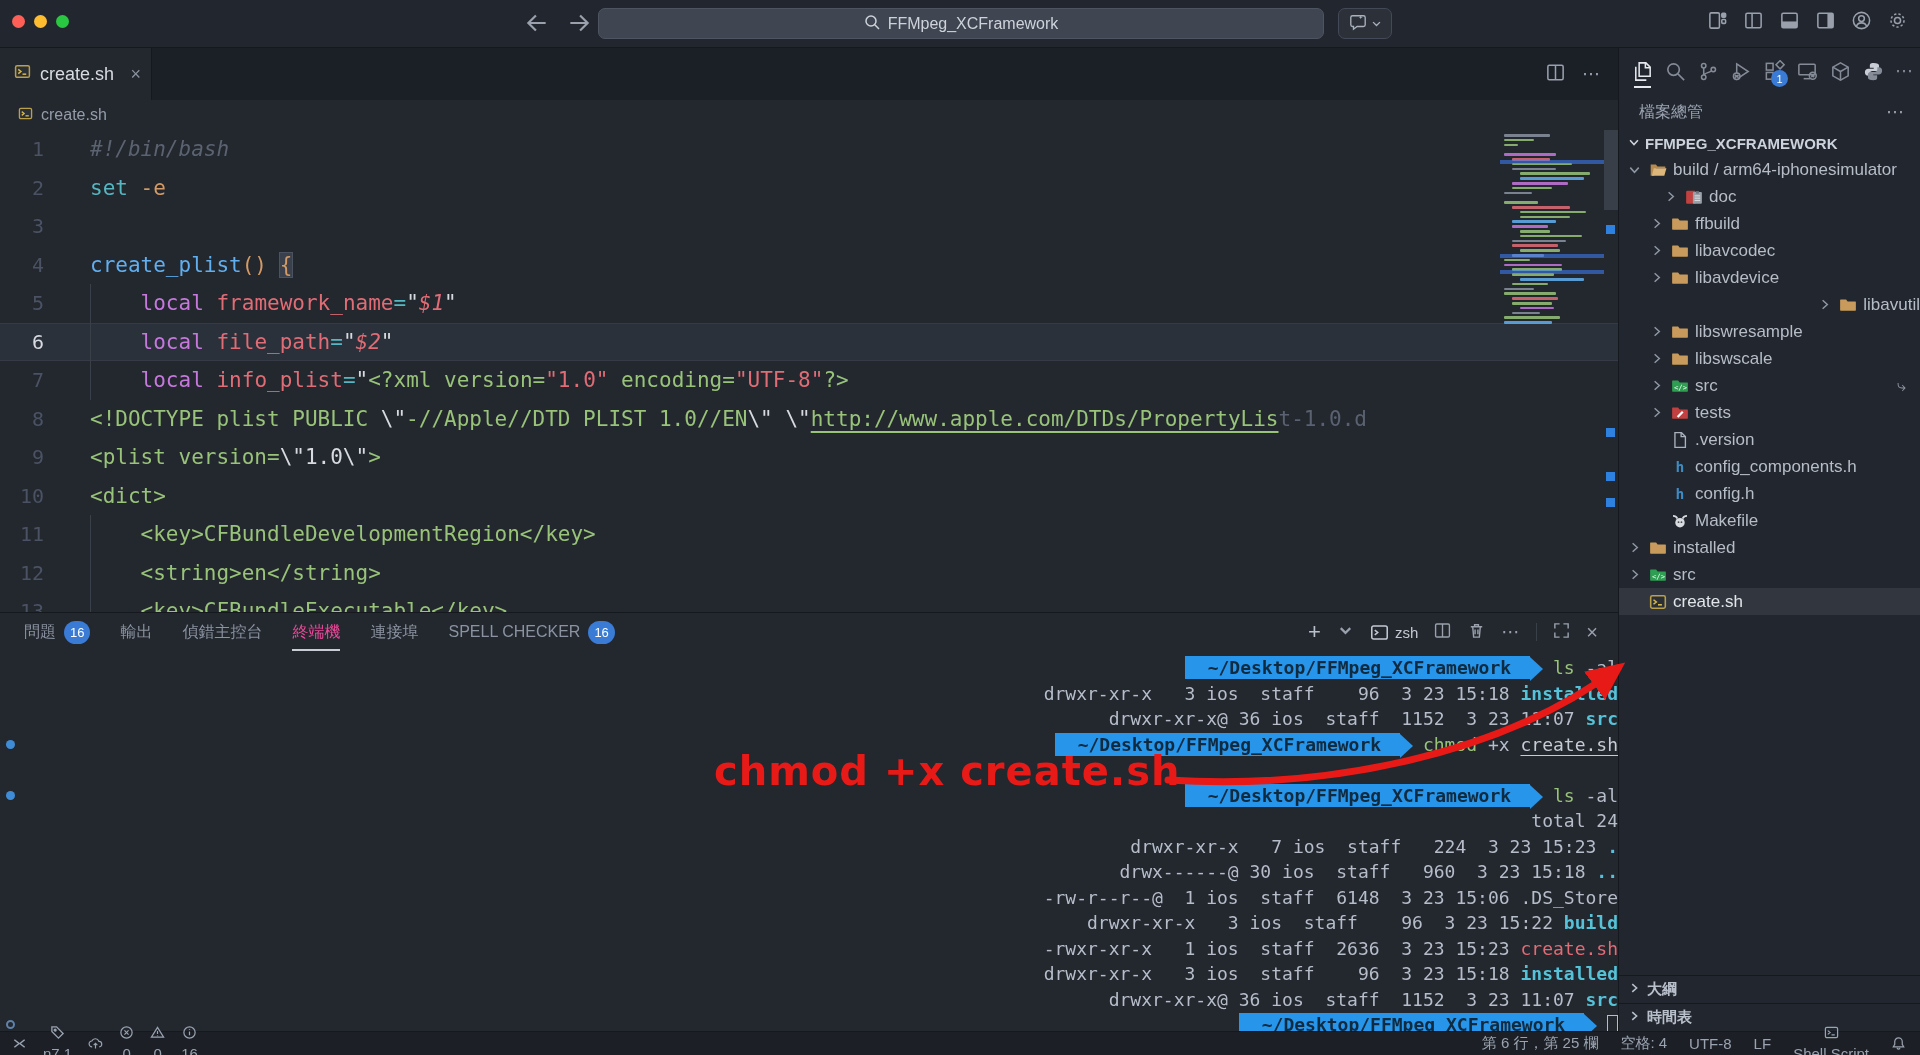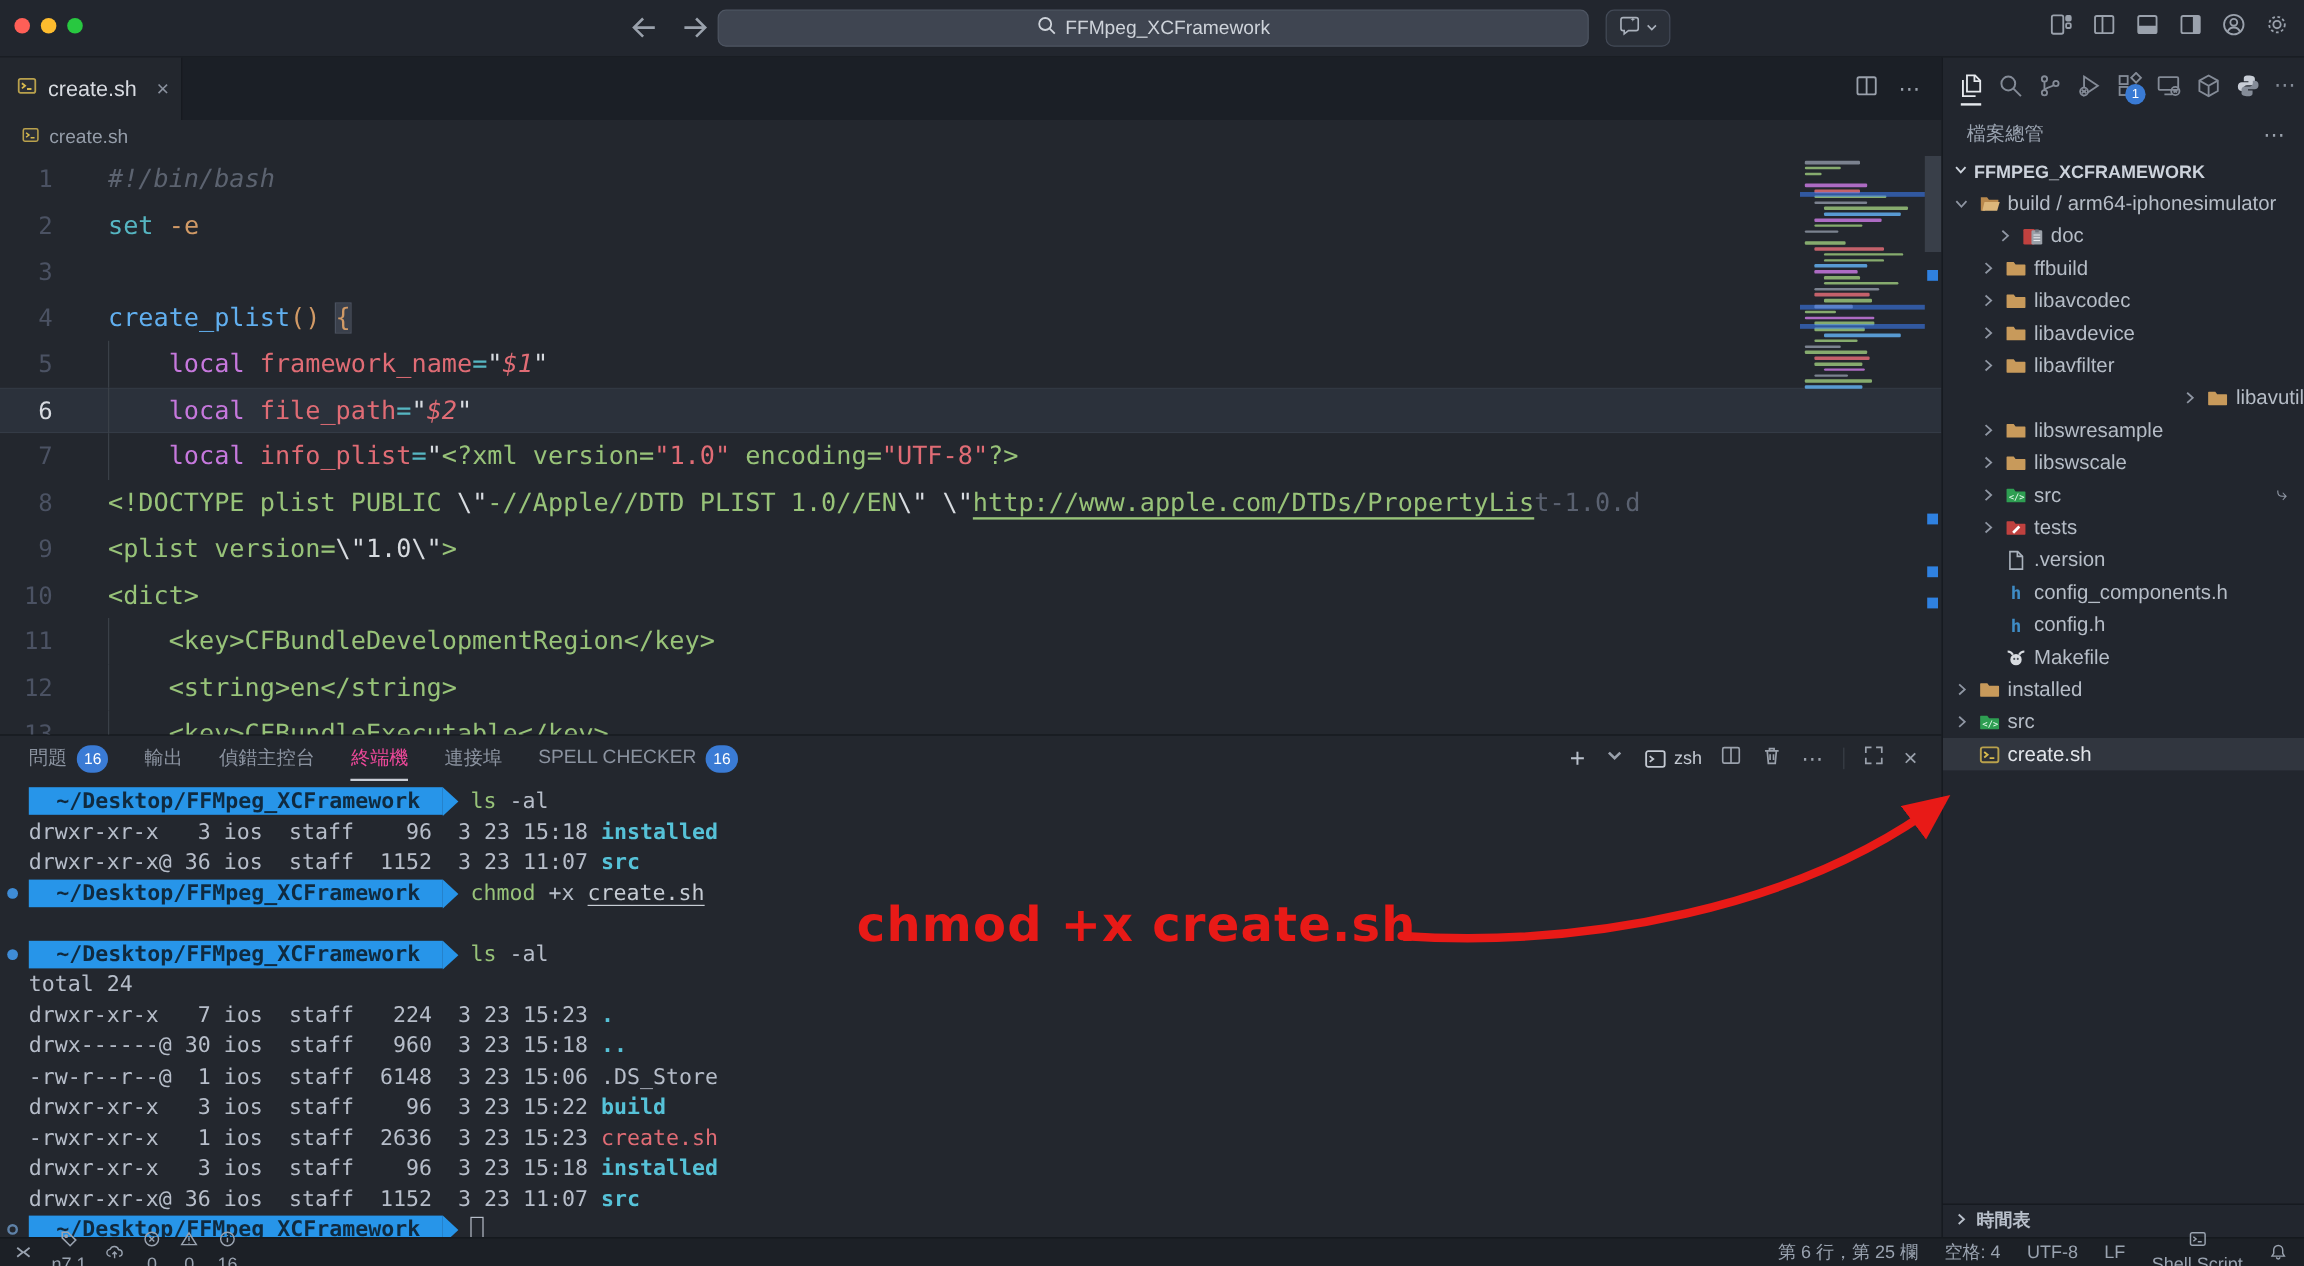--- a/index.html
+++ b/index.html
@@ -61,21 +61,21 @@
   .ptab { display:flex; align-items:center; gap:8px; margin-right:30px; color:#8b93a0; font-size:16px; height:100%; }
   .ptab.active { color:#ec4899; box-shadow:inset 0 -2px 0 #c8ccd4;text-align:right; }
   .pbadge { background:#3a7bd5; color:#fff; font-size:13px; min-width:23px; height:23px; border-radius:12px; display:inline-flex; align-items:center; justify-content:center; padding:0 6px; }
   .panel-actions { position:absolute; right:20px; top:0; bottom:0; display:flex; align-items:center; gap:15px; color:#9aa1ac; }
   .panel-actions svg{ width:19px; height:19px; }
   .pa-plus{ font-size:22px; color:#b9c0cb; }
   .pa-sep{ width:1px; height:18px; background:#3a4048; }
   .zshchip { display:flex; align-items:center; gap:6px; color:#c3c9d2; font-size:15px; }
 
   .terminal { flex:1; overflow:hidden; padding:4px 0 0 0; font-family:"DejaVu Sans Mono","Liberation Mono",monospace; font-size:18px; }
-  .trow { position:relative; height:25.5px; line-height:25.5px; padding-left:24px; white-space:pre; color:#b6bdc9; }
+  .trow { position:relative; height:25.5px; line-height:25.5px; padding-left:24px; white-space:pre; color:#b6bdc9;text-align:right; }
   .tdot { position:absolute; left:6px; top:8px; width:9px; height:9px; border-radius:50%; }
   .tdot.filled { background:#3f8cd6; }
   .tdot.hollow { border:2px solid #5f82a8; }
   .chip { background:#2795e9; color:#102a3f; padding:1px 8px 1px 12px; font-weight:bold; }
   .chip-arrow { display:inline-block; width:0; height:0; border-left:13px solid #2795e9; border-top:12.7px solid transparent; border-bottom:12.8px solid transparent; vertical-align:middle; margin-right:10px; }
   .t-f{color:#b6bdc9} .t-g{color:#98c379} .t-c{color:#56c2d8;font-weight:bold} .t-r{color:#e06c75}
   .t-u{color:#c6ccd4; text-decoration:underline; text-underline-offset:4px}
   .cursor { display:inline-block; width:11px; height:20px; border:1.5px solid #b6bdc9; vertical-align:-4px; }
 
   
@@ -484,33 +484,20 @@
                 <path d="M6 3.5l5 4.5-5 4.5"></path>
               </svg>
             </span>
             <span class="ficon">
               <svg viewBox="0 0 16 16">
                 <path d="M1.5 3h4.8l1.4 1.9h6.8c.3 0 .5.2.5.5v7.1c0 .3-.2.5-.5.5h-13c-.3 0-.5-.2-.5-.5V3.5c0-.3.2-.5.5-.5z" fill="#c89a5b"></path>
               </svg>
             </span>
             <span>libavdevice</span>
           </div>
-          <div class="trw" style="padding-left: 30px;">
-            <span class="chev">
-              <svg viewBox="0 0 16 16" fill="none" stroke="#8f96a3" stroke-width="1.6">
-                <path d="M6 3.5l5 4.5-5 4.5"></path>
-              </svg>
-            </span>
-            <span class="ficon">
-              <svg viewBox="0 0 16 16">
-                <path d="M1.5 3h4.8l1.4 1.9h6.8c.3 0 .5.2.5.5v7.1c0 .3-.2.5-.5.5h-13c-.3 0-.5-.2-.5-.5V3.5c0-.3.2-.5.5-.5z" fill="#c89a5b"></path>
-              </svg>
-            </span>
-            <span>libavfilter</span>
-          </div>
           <div class="trw" style="padding-left: 30px; justify-content: flex-end;">
             <span class="chev">
               <svg viewBox="0 0 16 16" fill="none" stroke="#8f96a3" stroke-width="1.6">
                 <path d="M6 3.5l5 4.5-5 4.5"></path>
               </svg>
             </span>
             <span class="ficon">
               <svg viewBox="0 0 16 16">
                 <path d="M1.5 3h4.8l1.4 1.9h6.8c.3 0 .5.2.5.5v7.1c0 .3-.2.5-.5.5h-13c-.3 0-.5-.2-.5-.5V3.5c0-.3.2-.5.5-.5z" fill="#c89a5b"></path>
               </svg>
@@ -646,20 +633,26 @@
                 <rect x="1.5" y="2.5" width="13" height="11" rx="1.5" fill="#2b2f36" stroke="#b9a14c" stroke-width="1.4"></rect>
                 <path d="M4 6l2.5 2L4 10" stroke="#d7ba4d" stroke-width="1.4" fill="none"></path>
                 <path d="M8 10.5h3.5" stroke="#d7ba4d" stroke-width="1.4"></path>
               </svg>
             </span>
             <span>create.sh</span>
           </div>
         </div>
 
       <div class="side-bottom">
+        <div class="sb-row">
+          <span><svg viewBox="0 0 16 16" fill="none" stroke="currentColor" stroke-width="1.8">
+                <path d="M6 3.5l5 4.5-5 4.5"></path>
+              </svg></span>
+          <span>大綱</span>
+        </div>
         <div class="sb-row">
           <span><svg viewBox="0 0 16 16" fill="none" stroke="currentColor" stroke-width="1.8">
                 <path d="M6 3.5l5 4.5-5 4.5"></path>
               </svg></span>
           <span>時間表</span>
         </div>
       </div>
     </aside>
   </div>
 

